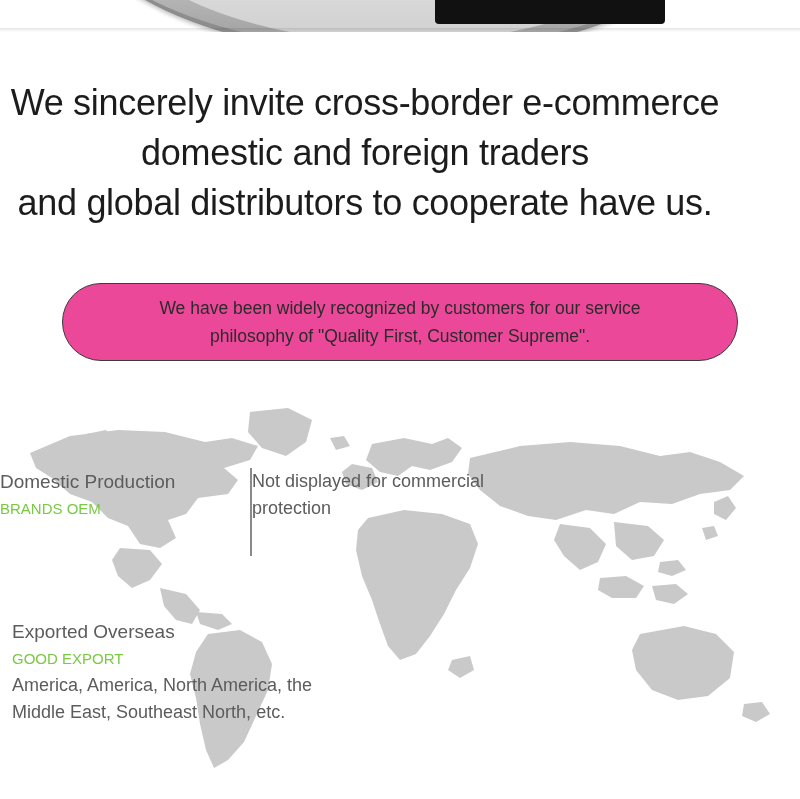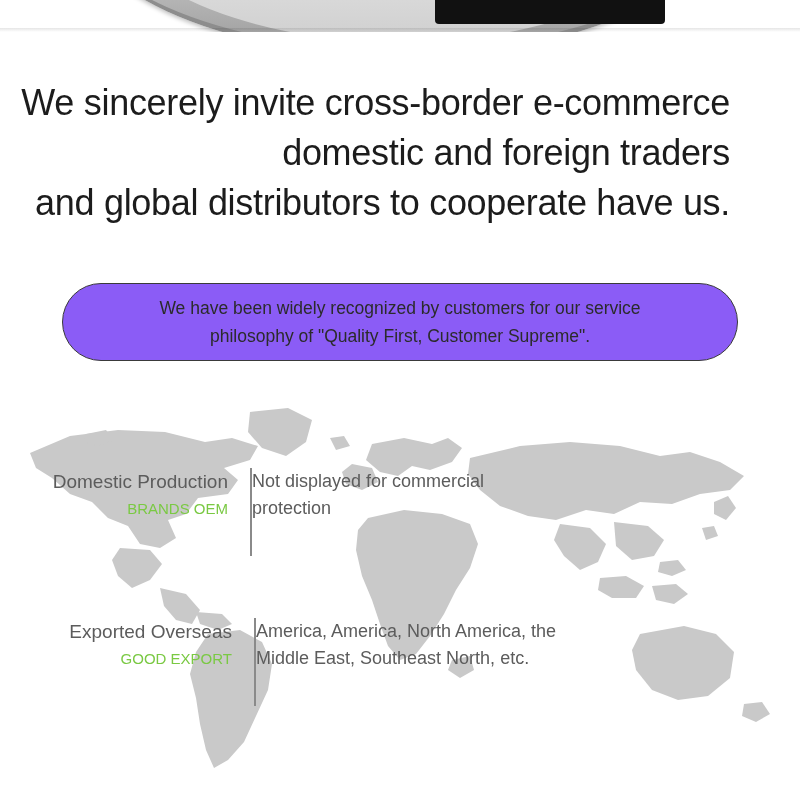--- a/index.html
+++ b/index.html
@@ -64,21 +64,21 @@
     height: 4px;
     background: linear-gradient(180deg, rgba(0,0,0,0.10), rgba(0,0,0,0));
   }
 
   
   .headline {
     position: absolute;
     top: 78px;
     left: 0;
     width: 730px;
-    text-align: right;
+    text-align: center;
     color: #1c1c1c;
     font-size: 36px;
     line-height: 50px;
     font-weight: 400;
     letter-spacing: -0.3px;
   }
   .headline .line {
     display: block;
     white-space: nowrap;
   }
@@ -86,21 +86,21 @@
   
   .callout {
     position: absolute;
     top: 283px;
     left: 62px;
     width: 676px;
     height: 78px;
     box-sizing: border-box;
     border: 1px solid #3a3a3a;
     border-radius: 39px;
-    background: #8b5cf6;
+    background: #ec4899;
     display: flex;
     align-items: center;
     justify-content: center;
   }
   .callout-text {
     text-align: center;
     color: #2b2b2b;
     font-size: 17.5px;
     line-height: 28px;
   }
@@ -118,21 +118,21 @@
   .map-wrap svg { display: block; }
 
   
   .info {
     position: absolute;
     display: flex;
     align-items: flex-start;
   }
   .info-left {
     width: 250px;
-    text-align: right;
+    text-align: left;
     padding-right: 22px;
     box-sizing: border-box;
   }
   .info-title {
     color: #5c5c5c;
     font-size: 19px;
     line-height: 27px;
     white-space: nowrap;
   }
   .info-sub {
@@ -148,21 +148,21 @@
   }
   .info-right {
     color: #5c5c5c;
     font-size: 18px;
     line-height: 27px;
   }
   .info-right .line { display: block; white-space: nowrap; }
   .hl { color: #7ac943; }
 
   .block-1 { top: 468px; left: 0px; height: 88px; }
-  .block-2 { top: 618px; left: 4px; height: 88px; }
+  .block-2 { top: 618px; left: 12px; height: 88px; flex-direction: column; }
 
   
   .bottom-edge {
     position: absolute;
     left: 0;
     bottom: 0;
     width: 800px;
     height: 10px;
     background: #ffffff;
   }

